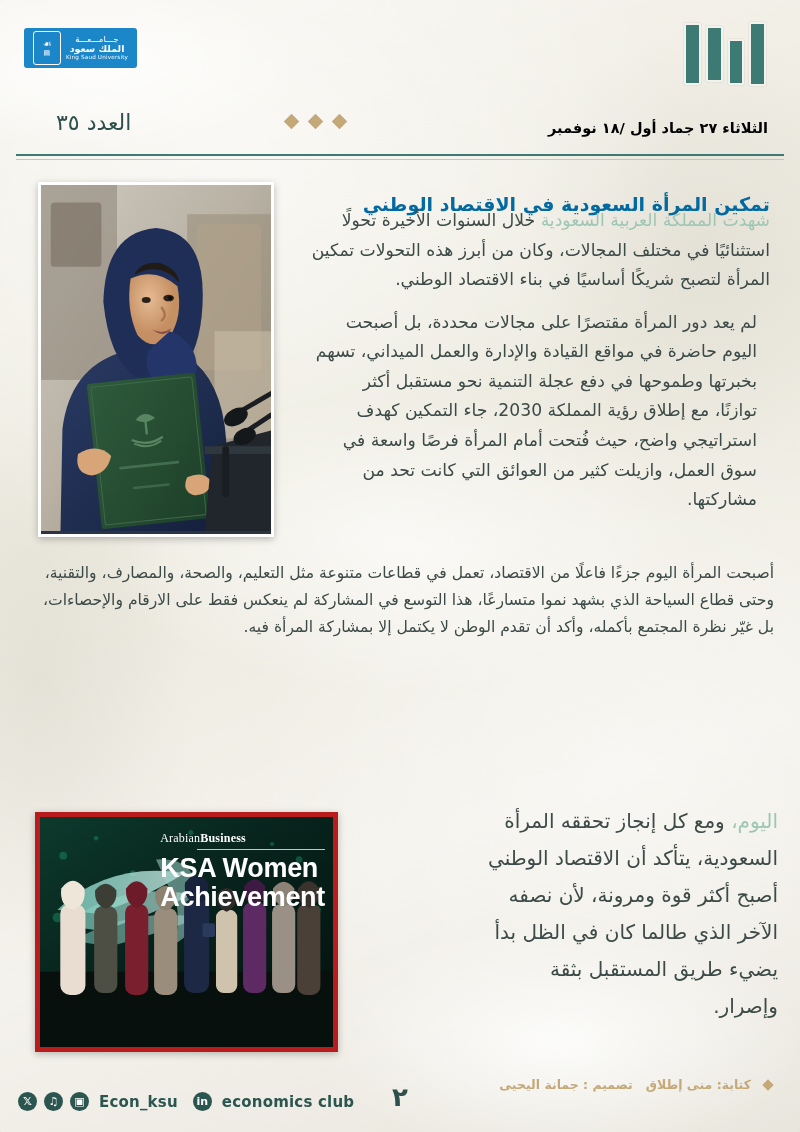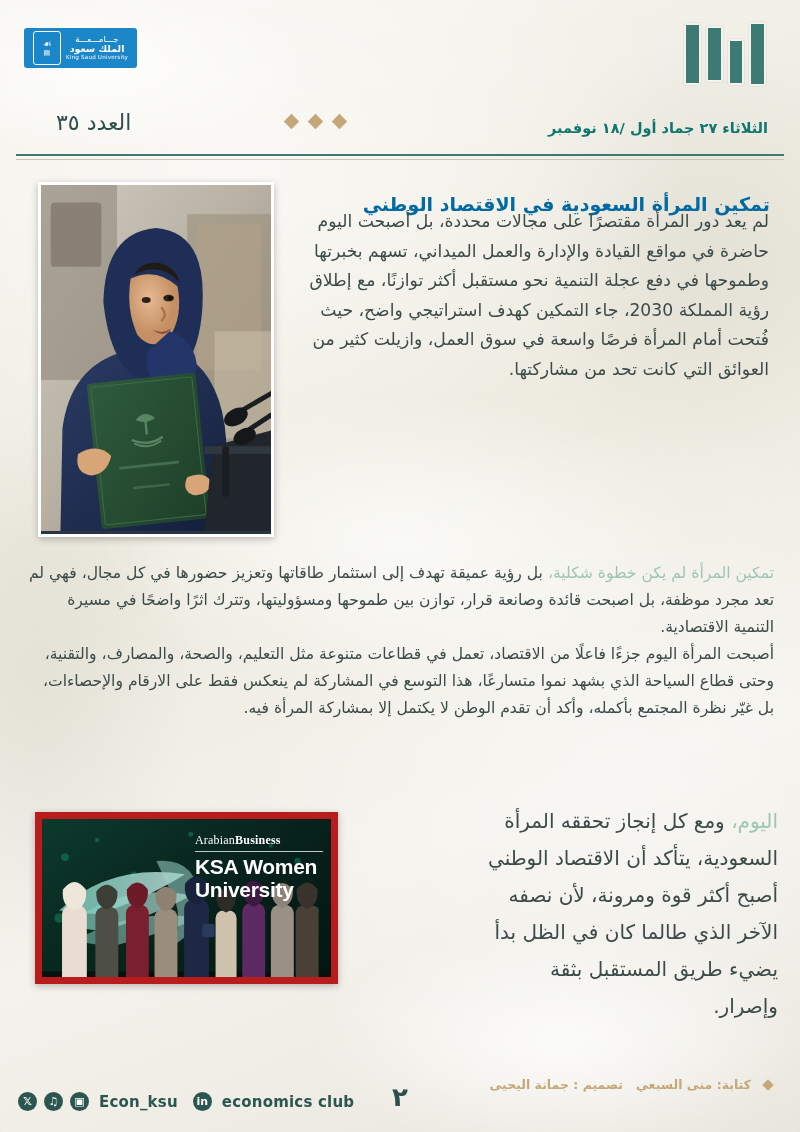--- a/index.html
+++ b/index.html
@@ -70,21 +70,21 @@
     font-size:46px; font-weight:bold;
     letter-spacing:1px;
     text-shadow:1px 1px 0 rgba(255,255,255,.6);
   }
   .issue-no {
     position:absolute; left:56px; top:110px;
     color:#2e4f4b; font-size:22px; font-weight:normal;
   }
   .hdr-date {
     position:absolute; right:32px; top:120px;
-    color:#0f766e; font-size:14.5px; font-weight:bold;
+    color:#000000; font-size:14.5px; font-weight:bold;
   }
   .hdr-diamonds { position:absolute; right:455px; top:116px; display:flex; gap:13px; }
   .hdr-diamonds i { width:11px; height:11px; background:#c4a878; transform:rotate(45deg); display:block; }
   .rule { position:absolute; left:16px; right:16px; top:154px; height:2px; background:#3d7a74; }
   .rule2 { position:absolute; left:16px; right:16px; top:159px; height:1px; background:#c9c4b6; }
 
   
   .photo-main {
     position:absolute; left:38px; top:182px; width:236px; height:355px;
     border:3px solid #fff; box-sizing:border-box;
@@ -107,22 +107,22 @@
     position:absolute; right:26px; top:560px; width:748px;
     text-align:right; color:#3c4a48; font-size:15.6px; line-height:1.73;
   }
 
   
   .bottom-text {
     position:absolute; right:22px; top:803px; width:295px;
     text-align:right; color:#3c4a48; font-size:20px; line-height:1.85;
   }
   .photo-award {
-    position:absolute; left:35px; top:812px; width:303px; height:172px;
-    border:7px solid #b91c1c; box-sizing:border-box;
+    position:absolute; left:35px; top:812px; width:303px; height:240px;
+    border:5px solid #b91c1c; box-sizing:border-box;
     box-shadow:0 2px 7px rgba(0,0,0,.25);
     overflow:hidden; background:#06110d;
   }
 
   
   .credits {
     position:absolute; right:28px; top:1077px;
     color:#c4a878; font-size:12.5px; font-weight:bold;
     display:flex; align-items:center; gap:13px;
   }
@@ -143,21 +143,21 @@
   }
   .social .handle { margin-inline-start:3px; margin-inline-end:8px; letter-spacing:.2px; }
 
   
   .ph-podium { position:absolute; inset:0; }
   .ph-award  { position:absolute; inset:0; }
   .award-title { position:absolute; right:8px; top:14px; text-align:left; color:#fff; font-family:"Liberation Serif", serif; }
   .award-brand { font-size:12px; letter-spacing:.2px; }
   .award-brand b { font-family:"Liberation Serif", serif; }
   .award-line { width:128px; height:1px; background:rgba(255,255,255,.75); margin:3px 0 4px auto; }
-  .award-h1 { font-family:"Liberation Sans", sans-serif; font-weight:bold; font-size:21px; line-height:1.08; letter-spacing:-.3px; }
+  .award-h1 { font-family:"Liberation Sans", sans-serif; font-weight:bold; font-size:27px; line-height:1.08; letter-spacing:-.3px; }
 </style>
 </head>
 <body>
 
 <div class="page">
   <div class="paper-tex"></div>
   <div class="sheen"></div>
 
   <div class="header">
 
@@ -266,25 +266,25 @@
       <ellipse cx="200" cy="238" rx="13" ry="8.5" fill="#15181b" transform="rotate(-28 200 238)"></ellipse>
       <ellipse cx="209" cy="258" rx="12" ry="8" fill="#15181b" transform="rotate(-24 209 258)"></ellipse>
       <rect x="186" y="268" width="7" height="52" rx="3" fill="#1a1e22"></rect>
     </svg>
     <span class="photo-caption-sr">سيدة سعودية تتحدث خلف منصة وتحمل ملفًا أخضر يحمل شعار المملكة</span>
   </div>
 
   <h1 class="article-title">تمكين المرأة السعودية في الاقتصاد الوطني</h1>
 
   <div class="article-body">
-    <p style="margin:1px">لم يعد دور المرأة مقتصرًا على مجالات محددة، بل أصبحت اليوم حاضرة في مواقع القيادة والإدارة والعمل الميداني، تسهم بخبرتها وطموحها في دفع عجلة التنمية نحو مستقبل أكثر توازنًا، مع إطلاق رؤية المملكة 2030، جاء التمكين كهدف استراتيجي واضح، حيث فُتحت أمام المرأة فرصًا واسعة في سوق العمل، وازيلت كثير من العوائق التي كانت تحد من مشاركتها.</p>
+    <p style="margin:0 0 0 0"><span class="lead">شهدت المملكة العربية السعودية</span><span> خلال السنوات الأخيرة تحولًا استثنائيًا في مختلف المجالات، وكان من أبرز هذه التحولات تمكين المرأة لتصبح شريكًا أساسيًا في بناء الاقتصاد الوطني.</span></p>
+    <p style="margin:13px">لم يعد دور المرأة مقتصرًا على مجالات محددة، بل أصبحت اليوم حاضرة في مواقع القيادة والإدارة والعمل الميداني، تسهم بخبرتها وطموحها في دفع عجلة التنمية نحو مستقبل أكثر توازنًا، مع إطلاق رؤية المملكة 2030، جاء التمكين كهدف استراتيجي واضح، حيث فُتحت أمام المرأة فرصًا واسعة في سوق العمل، وازيلت كثير من العوائق التي كانت تحد من مشاركتها.</p>
   </div>
 
   <div class="mid-body">
-    <p style="margin:0"><span class="lead">تمكين المرأة لم يكن خطوة شكلية،</span><span> بل رؤية عميقة تهدف إلى استثمار طاقاتها وتعزيز حضورها في كل مجال، فهي لم تعد مجرد موظفة، بل اصبحت قائدة وصانعة قرار، توازن بين طموحها ومسؤوليتها، وتترك اثرًا واضحًا في مسيرة التنمية الاقتصادية.</span></p>
     <p style="margin:0">أصبحت المرأة اليوم جزءًا فاعلًا من الاقتصاد، تعمل في قطاعات متنوعة مثل التعليم، والصحة، والمصارف، والتقنية، وحتى قطاع السياحة الذي بشهد نموا متسارعًا، هذا التوسع في المشاركة لم ينعكس فقط على الارقام والإحصاءات، بل غيّر نظرة المجتمع بأكمله، وأكد أن تقدم الوطن لا يكتمل إلا بمشاركة المرأة فيه.</p>
   </div>
 
   <div class="bottom-text">
     <p style="margin:0"><span class="lead">اليوم،</span><span> ومع كل إنجاز تحققه المرأة السعودية، يتأكد أن الاقتصاد الوطني أصبح أكثر قوة ومرونة، لأن نصفه الآخر الذي طالما كان في الظل بدأ يضيء طريق المستقبل بثقة وإصرار.</span></p>
   </div>
 
   <div class="photo-award">
     <svg class="ph-award" viewBox="0 0 303 224" preserveAspectRatio="xMidYMid slice">
       <defs>
@@ -363,28 +363,28 @@
             <rect x="-12" y="18" width="24" height="94" rx="9" fill="#4a4038"></rect>
             <circle cx="0" cy="8" r="9.5" fill="#8a6148"></circle>
             <path d="M-11 2 q11 -15 22 0 q1 16 -11 20 q-12 -4 -11 -20" fill="#3a322c"></path>
           </g>
       </g>
     </svg>
     <div class="award-title">
       <div class="award-brand"><span>Arabian</span><b>Business</b></div>
       <div class="award-line"></div>
       <div class="award-h1">KSA Women</div>
-      <div class="award-h1">University</div>
+      <div class="award-h1">Achievement</div>
     </div>
     <span class="photo-caption-sr">صورة جماعية لسيدات في حفل جوائز</span>
   </div>
 
   <div class="credits">
     <span class="dia"></span>
-    <span>كتابة: منى السبعي</span>
+    <span>كتابة: منى إطلاق</span>
     <span>تصميم : جمانة اليحيى</span>
   </div>
 
   <div class="page-num">٢</div>
 
   <div class="social" dir="ltr">
     <span class="sicon">𝕏</span>
     <span class="sicon">♫</span>
     <span class="sicon">▣</span>
     <span class="handle">Econ_ksu</span>

